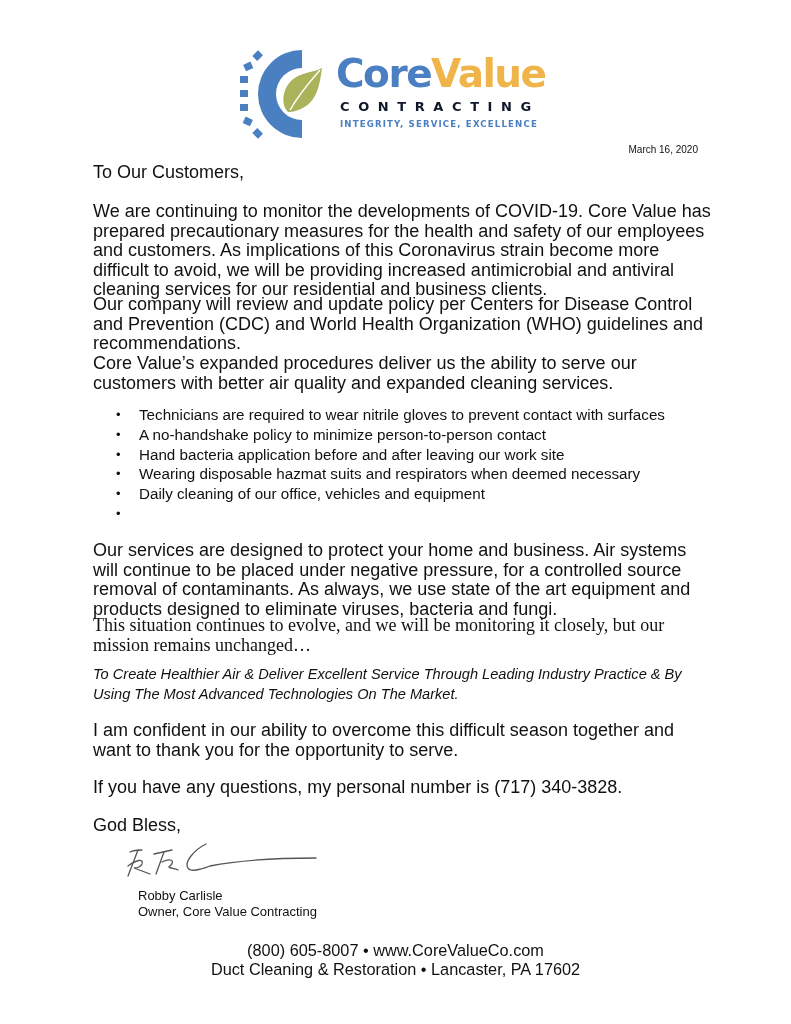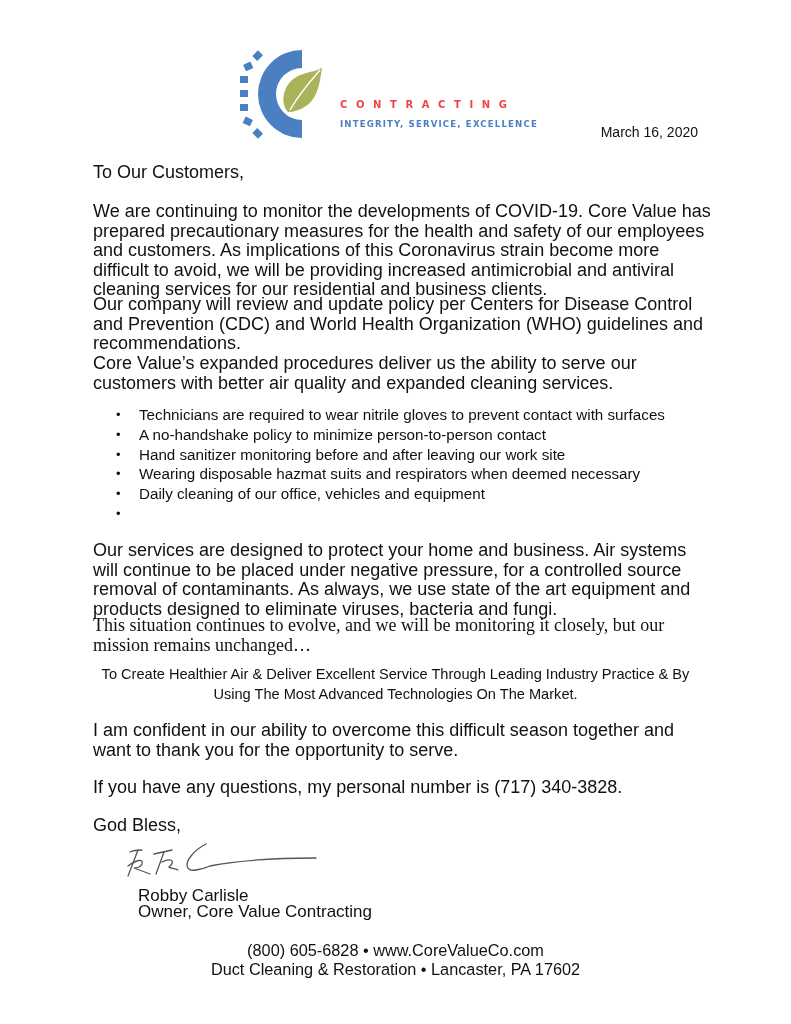--- a/index.html
+++ b/index.html
@@ -14,29 +14,29 @@
     .logo-word {
       position: absolute; left: 96px; top: 6px;
       font-family: "DejaVu Sans", sans-serif; font-weight: bold;
       font-size: 39px; letter-spacing: -1.5px; line-height: 44px; white-space: nowrap;
     }
     .logo-core { color: #4a7fc1; }
     .logo-value { color: #f0b54a; }
     .logo-contracting {
       position: absolute; left: 100px; top: 53px;
       font-family: "DejaVu Sans", sans-serif; font-weight: bold;
-      color: #ef4444; font-size: 10px; letter-spacing: 8.6px; white-space: nowrap;
+      color: #0f172a; font-size: 13px; letter-spacing: 8.6px; white-space: nowrap;
     }
     .logo-tagline {
       position: absolute; left: 100px; top: 73px;
       font-family: "DejaVu Sans", sans-serif; font-weight: bold;
       color: #4a7fc1; font-size: 8.6px; letter-spacing: 1.15px; white-space: nowrap;
     }
     .date {
-      position: absolute; right: 93px; top: 124px; font-size: 14px;
+      position: absolute; right: 93px; top: 144px; font-size: 10px;
     }
     .body-text {
       position: absolute; left: 93px; width: 620px;
       font-size: 18px; line-height: 19.6px;
     }
     .greeting { top: 163px; }
     .p1 { top: 202px; }
     .p2 { top: 295px; }
     .p3 { top: 354px; }
     .bullets {
@@ -45,27 +45,27 @@
       font-size: 15.2px; line-height: 19.8px;
     }
     .bullets li { position: relative; padding-left: 46px; }
     .bullets li .dot {
       position: absolute; left: 23px; top: 0; font-size: 13px;
     }
     .p4 { top: 541px; }
     .p5 { top: 616px; font-family: Liberation Serif, serif; }
     .mission {
       position: absolute; left: 93px; width: 605px; top: 665px;
-      text-align: center; font-size: 14.6px; line-height: 19.6px;
+      font-style: italic; font-size: 14.6px; line-height: 19.6px;
     }
     .p6 { top: 721px; }
     .p7 { top: 778px; }
     .closing { top: 816px; }
     .signature { position: absolute; left: 120px; top: 840px; width: 200px; height: 40px; }
-    .signer { position: absolute; left: 138px; top: 888px; font-size: 17px; line-height: 16px; }
+    .signer { position: absolute; left: 138px; top: 888px; font-size: 13px; line-height: 16px; }
     .footer {
       position: absolute; left: 0; width: 791px; top: 941px;
       text-align: center; font-size: 16.3px; line-height: 19px;
     }
   </style>
 </head>
 <body>
 
 <div class="logo">
   <svg class="logo-icon" viewBox="0 0 88 96">
@@ -78,35 +78,36 @@
       <rect x="4" y="17" width="8" height="7" transform="rotate(-25 8 20)"></rect>
       <rect x="4" y="72" width="8" height="7" transform="rotate(25 8 75)"></rect>
       <rect x="14" y="6" width="8" height="7" transform="rotate(-45 18 10)"></rect>
       <rect x="14" y="84" width="8" height="7" transform="rotate(45 18 87)"></rect>
     </g>
     <rect x="22" y="14" width="4" height="6" fill="#ffffff"></rect>
 
     <path d="M48 66 C40 58 42 38 58 30 C66 26 74 26 82 22 C80 36 78 52 66 60 C60 64 54 66 48 66 Z" fill="#aab35a"></path>
     <path d="M50 64 C58 50 66 40 80 24" stroke="#ffffff" stroke-width="1.4" fill="none"></path>
   </svg>
+  <div class="logo-word"><span class="logo-core">Core</span><span class="logo-value">Value</span></div>
   <div class="logo-contracting">CONTRACTING</div>
   <div class="logo-tagline">INTEGRITY, SERVICE, EXCELLENCE</div>
 </div>
 
 <div class="date">March 16, 2020</div>
 
 <div class="body-text greeting">To Our Customers,</div>
 <div class="body-text p1">We are continuing to monitor the developments of COVID-19. Core Value has prepared precautionary measures for the health and safety of our employees and customers. As implications of this Coronavirus strain become more difficult to avoid, we will be providing increased antimicrobial and antiviral cleaning services for our residential and business clients.</div>
 <div class="body-text p2">Our company will review and update policy per Centers for Disease Control and Prevention (CDC) and World Health Organization (WHO) guidelines and recommendations.</div>
 <div class="body-text p3">Core Value’s expanded procedures deliver us the ability to serve our customers with better air quality and expanded cleaning services.</div>
 
 <ul class="bullets">
   <li><span class="dot">•</span><span>Technicians are required to wear nitrile gloves to prevent contact with surfaces</span></li>
   <li><span class="dot">•</span><span>A no-handshake policy to minimize person-to-person contact</span></li>
-  <li><span class="dot">•</span><span>Hand sanitizer monitoring before and after leaving our work site</span></li>
+  <li><span class="dot">•</span><span>Hand bacteria application before and after leaving our work site</span></li>
   <li><span class="dot">•</span><span>Wearing disposable hazmat suits and respirators when deemed necessary</span></li>
   <li><span class="dot">•</span><span>Daily cleaning of our office, vehicles and equipment</span></li>
   <li><span class="dot">•</span></li>
 </ul>
 
 <div class="body-text p4">Our services are designed to protect your home and business. Air systems will continue to be placed under negative pressure, for a controlled source removal of contaminants. As always, we use state of the art equipment and products designed to eliminate viruses, bacteria and fungi.</div>
 <div class="body-text p5">This situation continues to evolve, and we will be monitoring it closely, but our mission remains unchanged…</div>
 <div class="mission">To Create Healthier Air &amp; Deliver Excellent Service Through Leading Industry Practice &amp; By Using The Most Advanced Technologies On The Market.</div>
 <div class="body-text p6">I am confident in our ability to overcome this difficult season together and want to thank you for the opportunity to serve.</div>
 <div class="body-text p7">If you have any questions, my personal number is (717) 340-3828.</div>
@@ -123,15 +124,15 @@
     <path d="M86 4 C74 10 64 22 68 28 C70 32 80 30 90 26 C120 20 160 18 196 18"></path>
   </g>
 </svg>
 
 <div class="signer">
   <div>Robby Carlisle</div>
   <div>Owner, Core Value Contracting</div>
 </div>
 
 <div class="footer">
-  <div>(800) 605-6828 • www.CoreValueCo.com</div>
+  <div>(800) 605-8007 • www.CoreValueCo.com</div>
   <div>Duct Cleaning &amp; Restoration • Lancaster, PA 17602</div>
 </div>
 
 </body></html>

